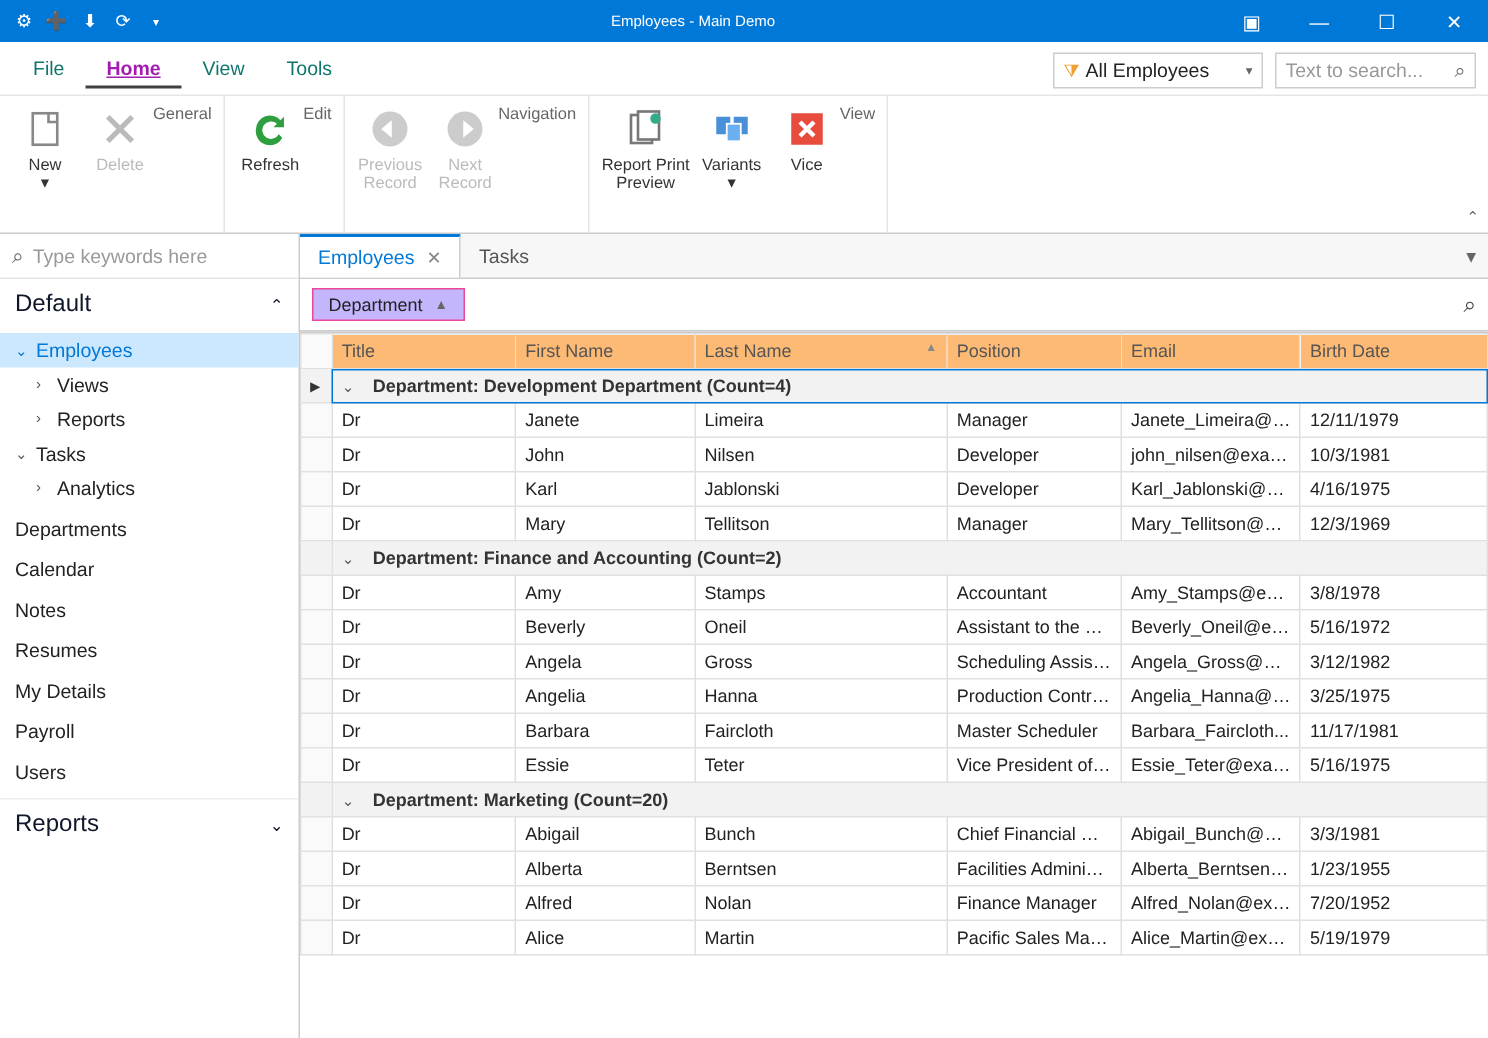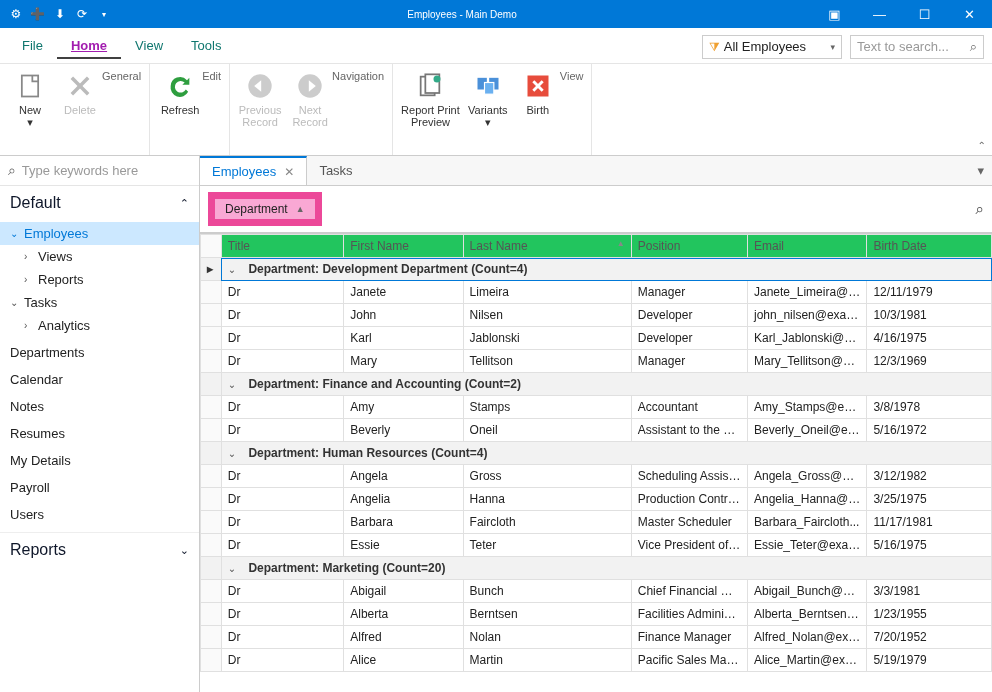--- a/index.html
+++ b/index.html
@@ -49,29 +49,29 @@
 
 
 .main { flex: 1; display: flex; flex-direction: column; min-width: 0; }
 .doctabs { display: flex; align-items: center; border-bottom: 1px solid #ccc; height: 30px; background: #f7f7f7; }
 .doctab { padding: 6px 12px; display: flex; align-items: center; gap: 8px; cursor: pointer; color: #555; }
 .doctab.active { background: #fff; color: #0078d7; border-top: 2px solid #0078d7; border-right: 1px solid #ccc; }
 .doctab .x { font-size: 12px; color: #888; }
 .doctabs .dd { margin-left: auto; padding: 0 8px; color: #666; cursor: pointer; }
 
 .groupbar { display: flex; align-items: center; padding: 6px 8px; border-bottom: 1px solid #ccc; background: #fff; }
-.groupchip { border: 7px solid #ec4899; padding: 3px 10px; display: flex; align-items: center; gap: 8px; background: #f9a8d4; font-size: 12px; justify-content: space-between; }
+.groupchip { border: 1px solid #ec4899; padding: 3px 10px; display: flex; align-items: center; gap: 8px; background: #c4b5fd; font-size: 12px; justify-content: space-between; }
 .groupchip .up { font-size: 9px; color: #666; }
 .groupbar .mag { margin-left: auto; font-size: 15px; color: #444; cursor: pointer; }
 
 
 .grid { flex: 1; overflow: auto; border-top: 1px solid #ccc; }
 .grid table { border-collapse: collapse; width: 100%; table-layout: fixed; }
 .grid th, .grid td { border: 1px solid #e0e0e0; padding: 4px 6px; text-align: left; font-size: 12px; white-space: nowrap; overflow: hidden; text-overflow: ellipsis; }
-.grid th { background: #22c55e; font-weight: 400; color: #555; position: sticky; top: 0; }
+.grid th { background: #fdba74; font-weight: 400; color: #555; position: sticky; top: 0; }
 .grid th.sorted::after { content: "▲"; font-size: 8px; float: right; color: #888; }
 .grid .group-row td { background: #f2f2f2; font-weight: 600; color: #333; }
 .grid .group-row td.first-group { outline: 1px solid #0078d7; outline-offset: -1px; }
 .grid .group-row .chev { display: inline-block; width: 14px; font-size: 10px; color: #555; font-weight: normal; }
 .grid .rowhandle { width: 20px; background: #fafafa; }
 .col-title{width:118px}.col-fn{width:115px}.col-ln{width:162px}.col-pos{width:112px}.col-email{width:115px}.col-bd{width:120px}
 
 svg { display: block; }
 </style>
 </head>
@@ -198,21 +198,21 @@
           <div class="lbl">Variants<br>▾</div>
         </div>
         <div class="ribbon-btn">
           <div class="icon">
             <svg width="28" height="28" viewBox="0 0 24 24">
               <rect x="3" y="3" width="18" height="18" fill="#e74c3c"></rect>
               <line x1="8" y1="8" x2="16" y2="16" stroke="#fff" stroke-width="2.5"></line>
               <line x1="16" y1="8" x2="8" y2="16" stroke="#fff" stroke-width="2.5"></line>
             </svg>
           </div>
-          <div class="lbl">Birth</div>
+          <div class="lbl">Vice</div>
         </div>
       </div>
       <div class="group-label">View</div>
     </div>
     <span class="collapse">⌃</span>
 </div>
 
 <div class="body">
 
   <div class="sidebar">
@@ -348,24 +348,20 @@
             </tr>
             <tr>
               <td class="rowhandle"></td>
               <td class="col-title">Dr</td>
               <td class="col-fn">Beverly</td>
               <td class="col-ln">Oneil</td>
               <td class="col-pos">Assistant to the Chi...</td>
               <td class="col-email">Beverly_Oneil@exa...</td>
               <td class="col-bd">5/16/1972</td>
             </tr>
-            <tr class="group-row">
-              <td class="rowhandle"></td>
-              <td colspan="6"><span class="chev">⌄</span> &nbsp;Department: Human Resources (Count=4)</td>
-            </tr>
             <tr>
               <td class="rowhandle"></td>
               <td class="col-title">Dr</td>
               <td class="col-fn">Angela</td>
               <td class="col-ln">Gross</td>
               <td class="col-pos">Scheduling Assistant</td>
               <td class="col-email">Angela_Gross@exa...</td>
               <td class="col-bd">3/12/1982</td>
             </tr>
             <tr>

